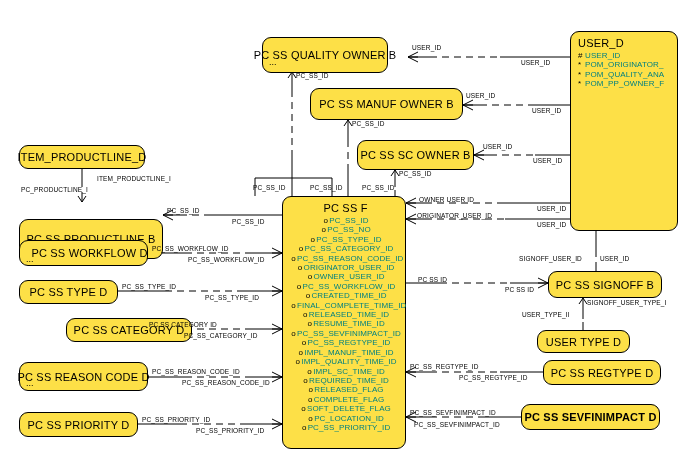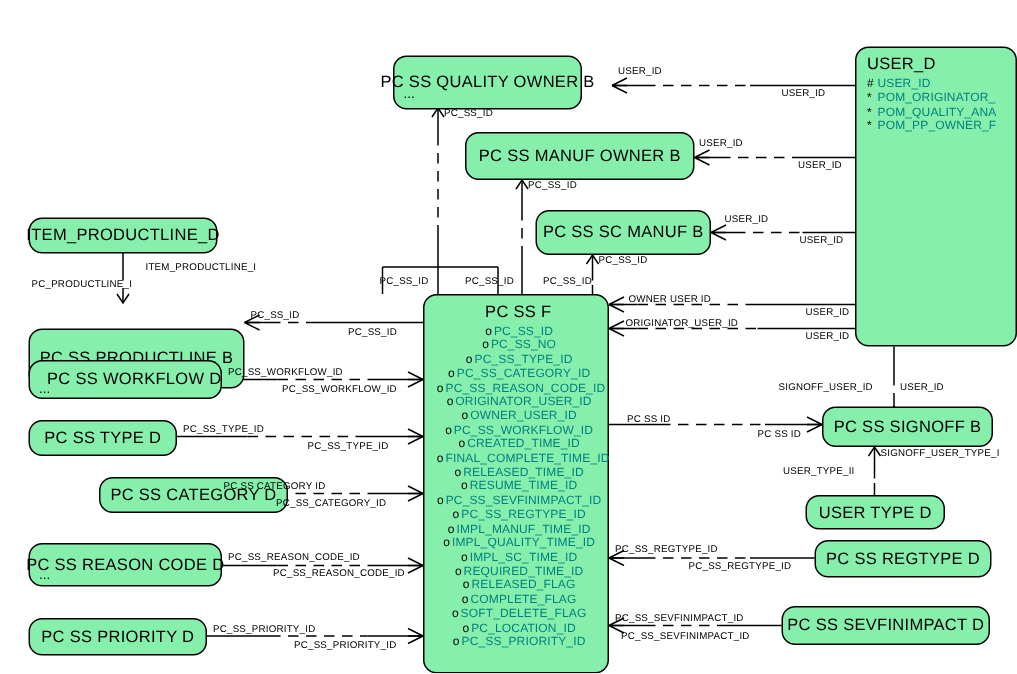--- a/index.html
+++ b/index.html
@@ -23,21 +23,21 @@
     width: 678px;
     height: 449px;
     pointer-events: none;
   }
   
   .entity {
     position: absolute;
     box-sizing: border-box;
     border: 1px solid #000000;
     border-radius: 9px;
-    background: #86efac;
+    background: #fde047;
     z-index: 5;
   }
   .entity .title {
     color: #000000;
     font-size: 11px;
     letter-spacing: 0.2px;
     white-space: nowrap;
   }
   
   .entity.simple {
@@ -210,21 +210,21 @@
   <div class="entity simple" style="left:262px; top:37px; width:126px; height:36px;">
     <span class="title">PC SS QUALITY OWNER B</span>
     <span class="ellipsis" style="left:6px; top:22px;">...</span>
   </div>
 
   <div class="entity simple" style="left:310px; top:88px; width:153px; height:32px;">
     <span class="title">PC SS MANUF OWNER B</span>
   </div>
 
   <div class="entity simple" style="left:357px; top:140px; width:117px; height:30px;">
-    <span class="title">PC SS SC MANUF B</span>
+    <span class="title">PC SS SC OWNER B</span>
   </div>
 
   <div class="entity detail" style="left:570px; top:31px; width:108px; height:200px;">
     <span class="title">USER_D</span>
     <ul class="attrs">
       <li>
         <span class="mk">#</span><span>USER_ID</span>
       </li>
       <li>
         <span class="mk">*</span><span>POM_ORIGINATOR_</span>
@@ -273,21 +273,21 @@
   </div>
 
   <div class="entity simple" style="left:537px; top:330px; width:93px; height:23px;">
     <span class="title">USER TYPE D</span>
   </div>
 
   <div class="entity simple" style="left:543px; top:360px; width:118px; height:25px;">
     <span class="title">PC SS REGTYPE D</span>
   </div>
 
-  <div class="entity simple" style="left:521px; top:404px; width:139px; height:26px;">
+  <div class="entity simple" style="left:521px; top:404px; width:139px; height:26px;font-weight:bold;">
     <span class="title">PC SS SEVFINIMPACT D</span>
   </div>
 
   <div class="entity detail" style="left:282px; top:196px; width:124px; height:253px;text-align:center;">
     <span class="title">PC SS F</span>
     <ul class="attrs" id="pcssf-attrs">
         <li><span class="mk">o</span><span>PC_SS_ID</span></li>
         <li><span class="mk">o</span><span>PC_SS_NO</span></li>
         <li><span class="mk">o</span><span>PC_SS_TYPE_ID</span></li>
         <li><span class="mk">o</span><span>PC_SS_CATEGORY_ID</span></li>

